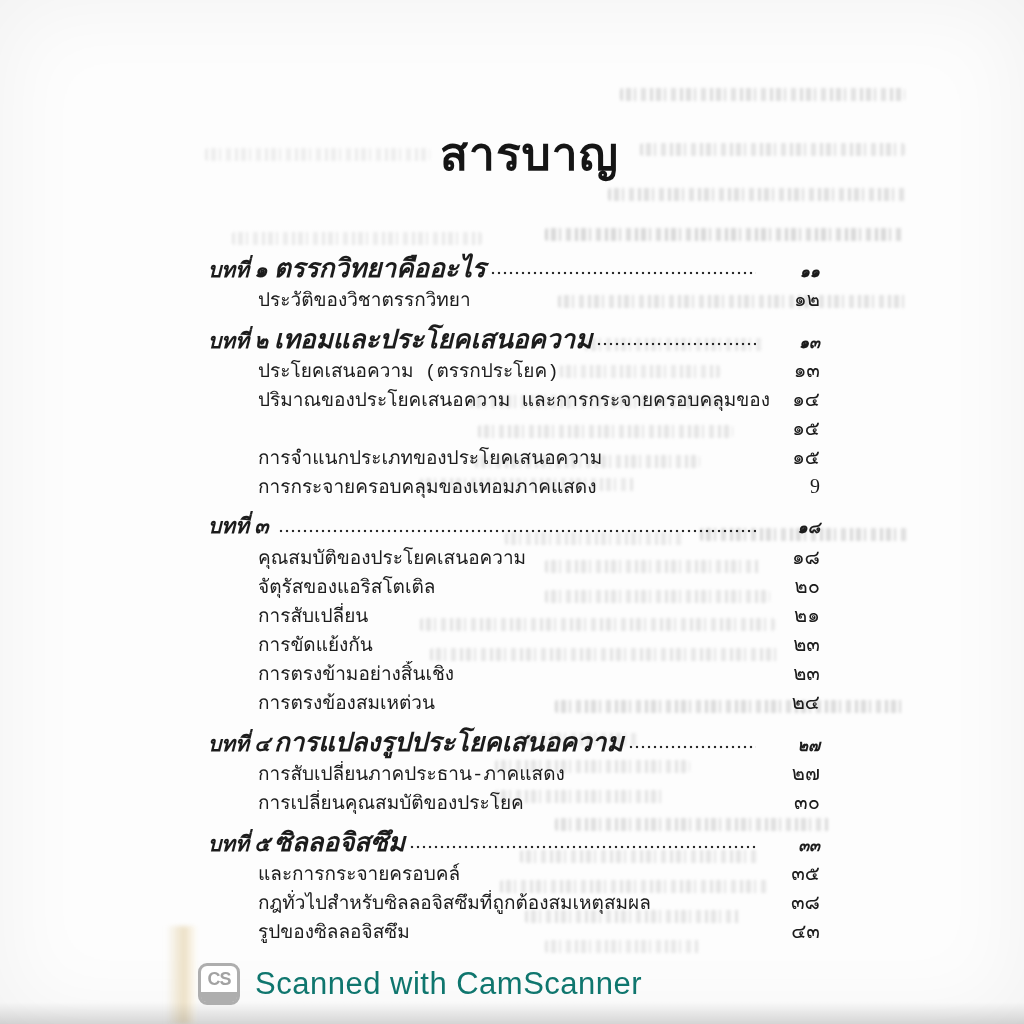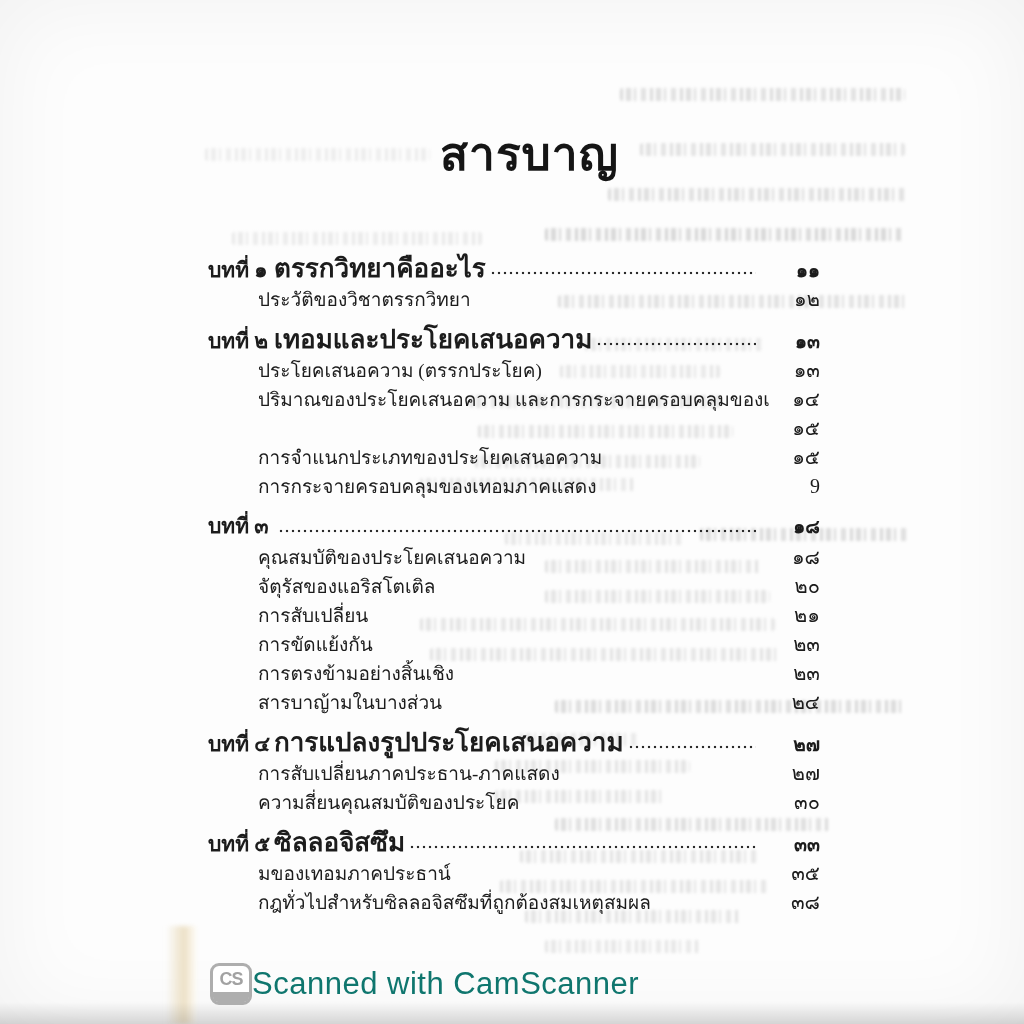--- a/index.html
+++ b/index.html
@@ -12,54 +12,54 @@
   .vignette{position:absolute;inset:0;box-shadow:inset 0 0 90px rgba(0,0,0,0.05);pointer-events:none;}
   .page-title{
     position:absolute;left:440px;top:117px;
     font-size:46px;font-weight:bold;letter-spacing:1px;color:#151515;
     white-space:nowrap;
   }
   .toc{position:absolute;left:208px;top:252px;width:612px;}
   .chapter-block{margin:0;}
   .chapter-block + .chapter-block{margin-top:9px;}
   .row{display:flex;align-items:baseline;height:29px;line-height:29px;white-space:nowrap;}
-  .row.chapter{height:33px;line-height:33px;}
+  .row.chapter{height:33px;line-height:33px;font-style:italic;}
   .ch-label{width:66px;flex:0 0 66px;font-weight:bold;font-size:21px;}
   .ch-title{font-weight:bold;font-size:26px;}
   .dots{
     flex:1;height:6px;align-self:flex-end;margin:0 14px 9px 5px;
     background-image:radial-gradient(circle at 2px 3px,#2b2b2b 1.3px,rgba(0,0,0,0) 1.6px);
     background-size:6px 6px;background-repeat:repeat-x;background-position:left bottom;
   }
   .spacer{flex:1;}
-  .item-title{font-size:19px;padding-left:50px;overflow:hidden;text-overflow:clip;}
+  .item-title{font-size:19px;padding-left:50px;overflow:hidden;text-overflow:clip;font-family:Liberation Mono, monospace;}
   .pageno{flex:0 0 50px;width:50px;text-align:right;font-size:20px;}
-  .row.chapter .pageno{font-weight:bold;font-size:19px;}
+  .row.chapter .pageno{font-weight:bold;font-size:16px;}
   
   .bleed{
     position:absolute;height:13px;border-radius:3px;
     background:repeating-linear-gradient(90deg,
       #b4b4b4 0 3px, rgba(0,0,0,0) 3px 6px,
       #c0c0c0 6px 11px, rgba(0,0,0,0) 11px 14px,
       #b9b9b9 14px 16px, rgba(0,0,0,0) 16px 21px,
       #c6c6c6 21px 26px, rgba(0,0,0,0) 26px 30px);
     filter:blur(1.6px);
   }
   .page-edge{
     position:absolute;left:166px;top:926px;width:30px;height:98px;
     background:linear-gradient(90deg,rgba(255,255,255,0),#ece0c6 60%,rgba(255,251,242,0.65));
     filter:blur(2px);
   }
   .bottom-shade{
     position:absolute;left:0;bottom:0;width:1024px;height:22px;
     background:linear-gradient(rgba(0,0,0,0),rgba(0,0,0,0.14));
   }
   .watermark{
-    position:absolute;left:210px;top:963px;
-    display:flex;align-items:center;
+    position:absolute;left:198px;top:963px;
+    display:flex;align-items:center;gap:15px;
     font-family:"Liberation Sans","DejaVu Sans",sans-serif;
   }
   .cs-badge{
     position:relative;width:42px;height:42px;box-sizing:border-box;
     border:3px solid #aeaeae;border-radius:9px;background:#fff;flex:0 0 42px;
   }
   .cs-badge .cs-text{
     position:absolute;top:2px;left:0;right:0;text-align:center;
     font-size:18px;line-height:22px;font-weight:bold;color:#a2a2a2;letter-spacing:-1px;
   }
@@ -183,61 +183,66 @@
         <span class="item-title">การขัดแย้งกัน</span>
         <span class="spacer"></span>
         <span class="pageno">๒๓</span>
       </div>
       <div class="row item">
         <span class="item-title">การตรงข้ามอย่างสิ้นเชิง</span>
         <span class="spacer"></span>
         <span class="pageno">๒๓</span>
       </div>
       <div class="row item">
-        <span class="item-title">สารบาญ้ามในบางส่วน</span>
+        <span class="item-title">การตรงข้องสมเหต่วน</span>
         <span class="spacer"></span>
         <span class="pageno">๒๔</span>
       </div>
     </div>
 
     <div class="chapter-block">
       <div class="row chapter">
         <span class="ch-label">บทที่ ๔</span>
         <span class="ch-title">การแปลงรูปประโยคเสนอความ</span>
         <span class="dots"></span>
         <span class="pageno">๒๗</span>
       </div>
       <div class="row item">
         <span class="item-title">การสับเปลี่ยนภาคประธาน-ภาคแสดง</span>
         <span class="spacer"></span>
         <span class="pageno">๒๗</span>
       </div>
       <div class="row item">
-        <span class="item-title">ความสี่ยนคุณสมบัติของประโยค</span>
+        <span class="item-title">การเปลี่ยนคุณสมบัติของประโยค</span>
         <span class="spacer"></span>
         <span class="pageno">๓๐</span>
       </div>
     </div>
 
     <div class="chapter-block">
       <div class="row chapter">
         <span class="ch-label">บทที่ ๕</span>
         <span class="ch-title">ซิลลอจิสซึม</span>
         <span class="dots"></span>
         <span class="pageno">๓๓</span>
       </div>
       <div class="row item">
-        <span class="item-title">มของเทอมภาคประธาน์</span>
+        <span class="item-title">และการกระจายครอบคล์</span>
         <span class="spacer"></span>
         <span class="pageno">๓๕</span>
       </div>
       <div class="row item">
         <span class="item-title">กฎทั่วไปสำหรับซิลลอจิสซึมที่ถูกต้องสมเหตุสมผล</span>
         <span class="spacer"></span>
         <span class="pageno">๓๘</span>
+      </div>
+      <div class="row item">
+        <span class="item-title">รูปของซิลลอจิสซึม</span>
+        <span class="spacer"></span>
+        <span class="pageno">๔๓</span>
       </div>
     </div>
 
   </div>
 </div>
 
 <div class="page-edge"></div>
 <div class="bottom-shade"></div>
 
 <div class="watermark">

